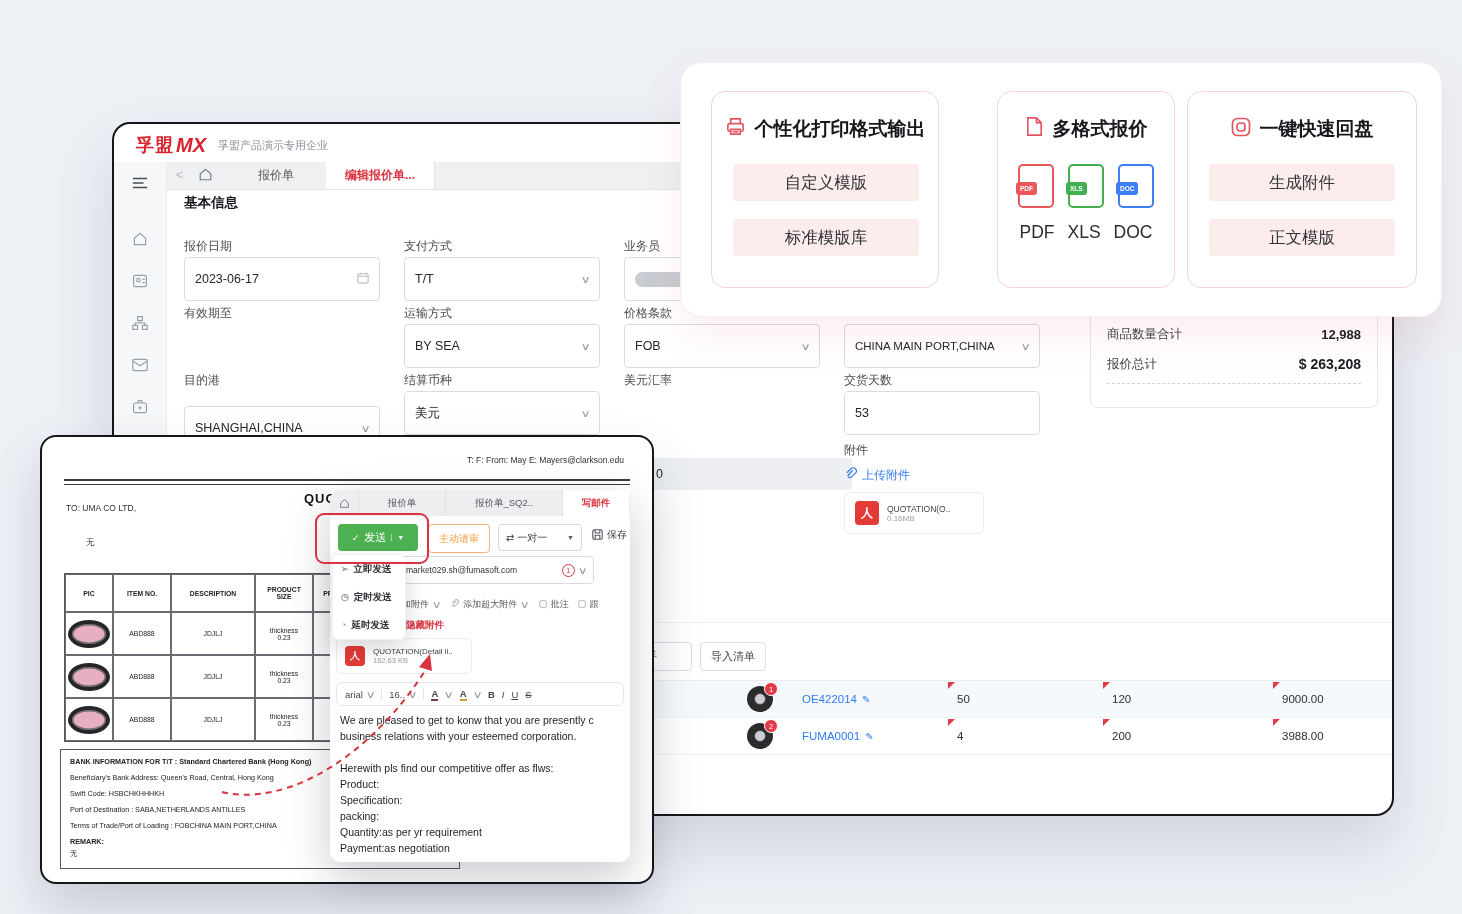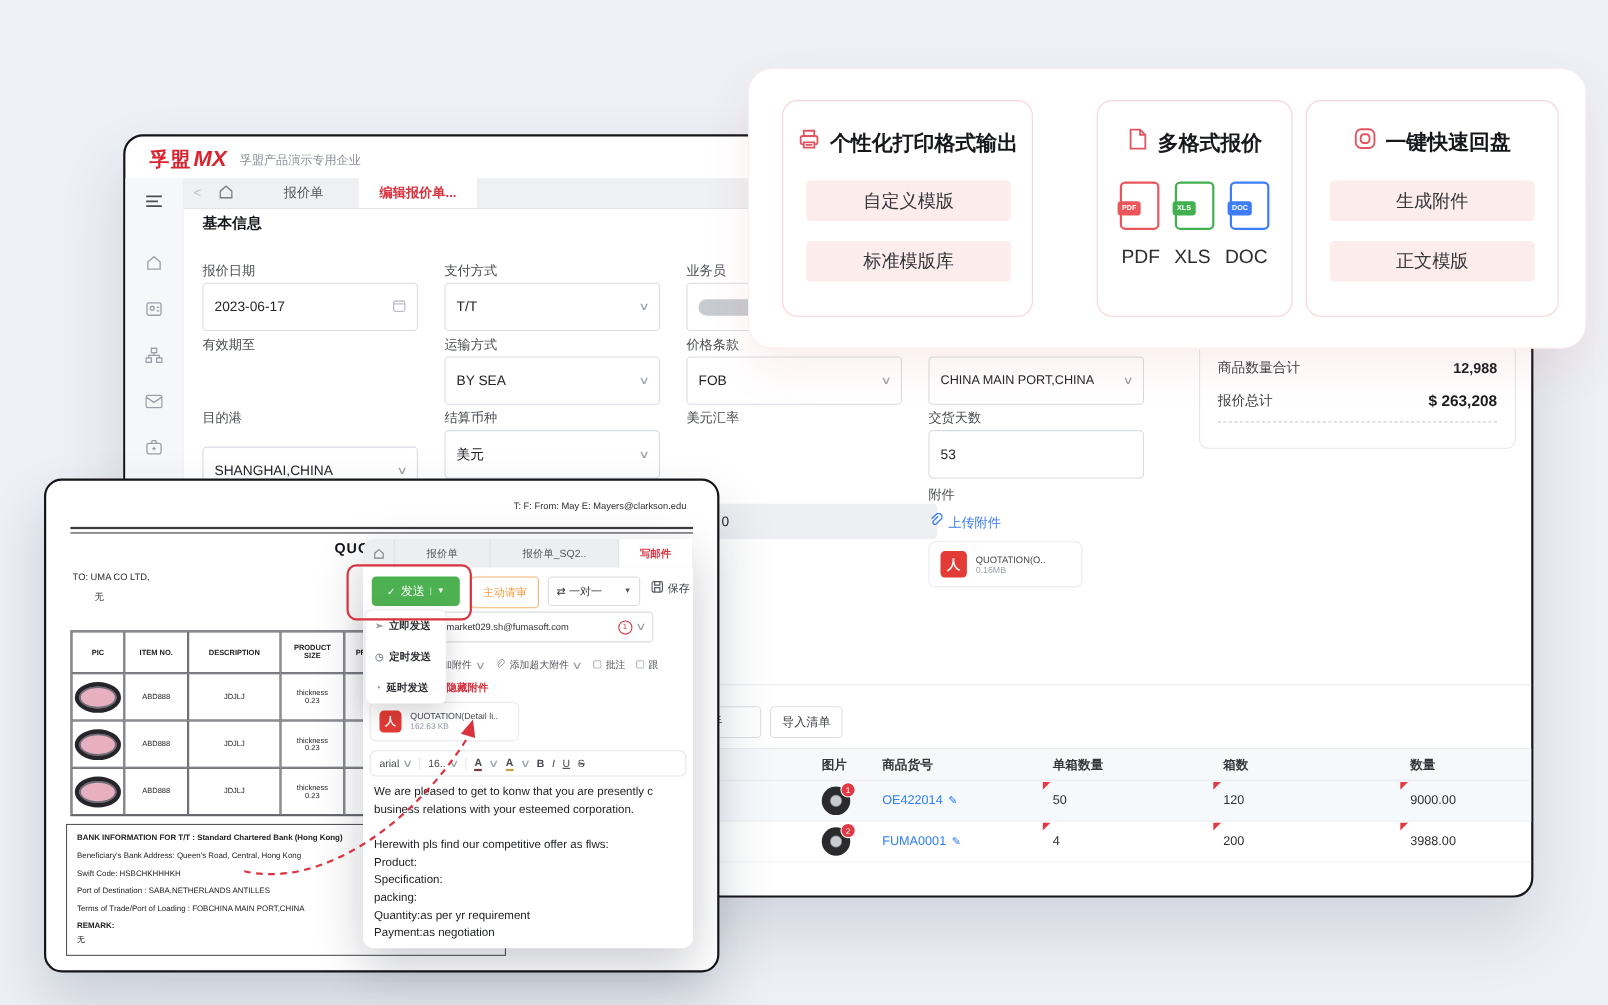--- a/index.html
+++ b/index.html
@@ -260,28 +260,20 @@
     <div class="a" style="left:52px;top:498px;right:0;border-top:1px solid #edeef1;"></div>
 
     <div class="a btn" style="left:486px;top:518px;width:90px;height:27px;">
         <span>助手</span>
       </div>
     <div class="a btn" style="left:586px;top:518px;width:64px;height:27px;">
         <span>导入清单</span>
       </div>
 
     <div class="a ptable" style="left:536px;top:556px;width:742px;">
-      <div class="prow phead" style="height:28px;">
-        <div class="pcell" style="width:87px;"></div>
-        <div class="pcell" style="width:55px;">图片</div>
-        <div class="pcell" style="width:155px;">商品货号</div>
-        <div class="pcell" style="width:155px;">单箱数量</div>
-        <div class="pcell" style="width:170px;">箱数</div>
-        <div class="pcell" style="width:120px;">数量</div>
-      </div>
       <div class="prow" style="height:36px;background:#f6f9fc;">
         <div class="pcell" style="width:87px;"></div>
         <div class="pcell" style="width:55px;">
             <span class="tire">
               <span class="badge">1</span>
             </span>
           </div>
         <div class="pcell" style="width:155px;">
             <span class="codelink">OE422014</span>
             <span class="editicon">✎</span>
@@ -387,21 +379,21 @@
           <span>正文模版</span>
         </div>
     </div>
   </div>
 
   <div class="a doc">
     <div class="a docsmall" style="right:28px;top:18px;">T:  F:  From: May E:  Mayers@clarkson.edu</div>
     <div class="a docrule"></div>
     <div class="a docrule2"></div>
     <div class="a doctitle" style="left:262px;top:54px;">QUOTATION</div>
-    <div class="a docsmall" style="left:24px;top:82px;">TO:  UMA CO LTD,</div>
+    <div class="a docsmall" style="left:24px;top:66px;">TO:  UMA CO LTD,</div>
     <div class="a docsmall" style="left:44px;top:100px;">无</div>
 
     <div class="a dtable" style="left:22px;top:136px;">
       <div class="dcell dhead">PIC</div>
       <div class="dcell dhead">ITEM NO.</div>
       <div class="dcell dhead">DESCRIPTION</div>
       <div class="dcell dhead ws">PRODUCT
 SIZE</div>
       <div class="dcell dhead">PRICE(USD</div>
 

